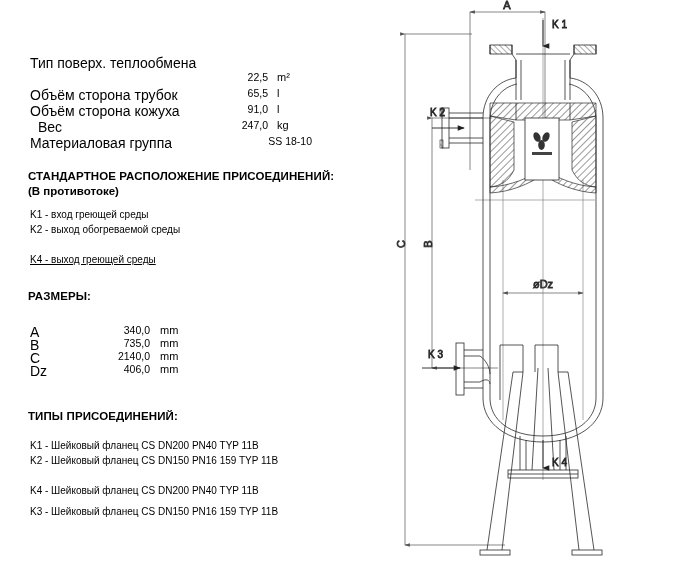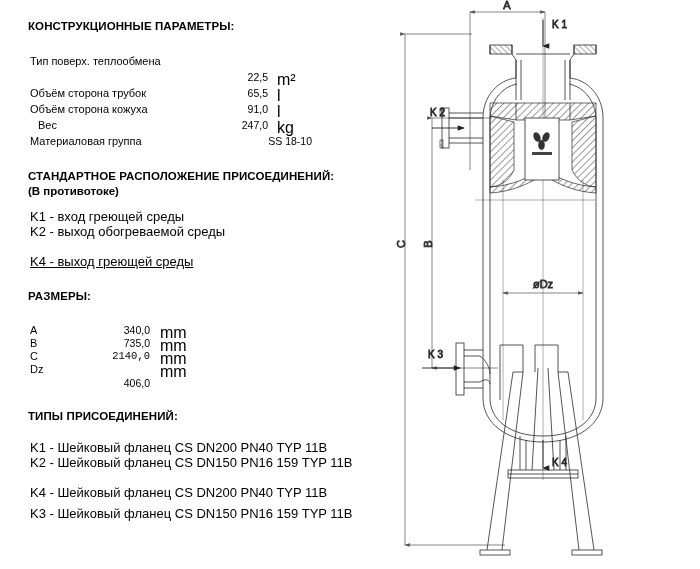--- a/index.html
+++ b/index.html
@@ -16,39 +16,38 @@
 
   
   .txtcol{position:absolute;left:0;top:0;width:400px;height:569px;}
   .sec-title{
     position:absolute;font-size:11.5px;font-weight:bold;
     letter-spacing:.1px;white-space:nowrap;
   }
   .sec-sub{
     position:absolute;font-size:11.5px;font-weight:bold;white-space:nowrap;
   }
-  .row{position:absolute;font-size:13px;white-space:nowrap;}
-  .lbl{position:absolute;font-size:11px;white-space:nowrap;}
+  .row{position:absolute;font-size:10px;white-space:nowrap;}
+  .lbl{position:absolute;font-size:14px;white-space:nowrap;}
   .val{position:absolute;font-size:10.5px;white-space:nowrap;text-align:right;}
-  .unit{position:absolute;font-size:16px;white-space:nowrap;}
+  .unit{position:absolute;font-size:11px;white-space:nowrap;}
 
   
   #draw{position:absolute;left:380px;top:0;width:320px;height:569px;}
   #draw svg{display:block;}
   .dimtxt{font-family:"Liberation Sans", sans-serif;font-size:11px;fill:#555;}
   .klbl{font-family:"Liberation Sans", sans-serif;font-size:10px;fill:#333;}
 </style>
 </head>
 <body>
 
 <div id="sheet">
 
   <div class="txtcol">
 
-    <div class="sec-title" style="left:28px;top:20px;">КОНСТРУКЦИОННЫЕ ПАРАМЕТРЫ:</div>
 
     <div class="lbl" style="left:30px;top:55px;">Тип поверх. теплообмена</div>
 
     <div class="val" style="left:120px;top:71px;width:148px;">22,5</div>
     <div class="unit" style="left:277px;top:71px;">m²</div>
 
     <div class="lbl" style="left:30px;top:87px;">Объём сторона трубок</div>
     <div class="val" style="left:120px;top:87px;width:148px;">65,5</div>
     <div class="unit" style="left:277px;top:87px;">l</div>
 
@@ -74,25 +73,25 @@
 
     <div class="lbl" style="left:30px;top:324px;">A</div>
     <div class="val" style="left:60px;top:324px;width:90px;">340,0</div>
     <div class="unit" style="left:160px;top:324px;">mm</div>
 
     <div class="lbl" style="left:30px;top:337px;">B</div>
     <div class="val" style="left:60px;top:337px;width:90px;">735,0</div>
     <div class="unit" style="left:160px;top:337px;">mm</div>
 
     <div class="lbl" style="left:30px;top:350px;">C</div>
-    <div class="val" style="left:60px;top:350px;width:90px;font-family:Liberation Mono, monospace;">2140,0</div>
+    <div class="val" style="left:60px;top:350px;width:90px;">2140,0</div>
     <div class="unit" style="left:160px;top:350px;">mm</div>
 
     <div class="lbl" style="left:30px;top:363px;">Dz</div>
-    <div class="val" style="left:60px;top:363px;width:90px;margin-top:14px;">406,0</div>
+    <div class="val" style="left:60px;top:363px;width:90px;">406,0</div>
     <div class="unit" style="left:160px;top:363px;">mm</div>
 
     <div class="sec-title" style="left:28px;top:410px;">ТИПЫ ПРИСОЕДИНЕНИЙ:</div>
 
     <div class="row" style="left:30px;top:440px;">K1 - Шейковый фланец  CS  DN200 PN40 TYP 11B</div>
     <div class="row" style="left:30px;top:455px;">K2 - Шейковый фланец  CS  DN150 PN16 159 TYP 11B</div>
     <div class="row" style="left:30px;top:470px;margin-top:36px;">K3 - Шейковый фланец  CS  DN150 PN16 159 TYP 11B</div>
     <div class="row" style="left:30px;top:485px;">K4 - Шейковый фланец  CS  DN200 PN40 TYP 11B</div>
   </div>
 

